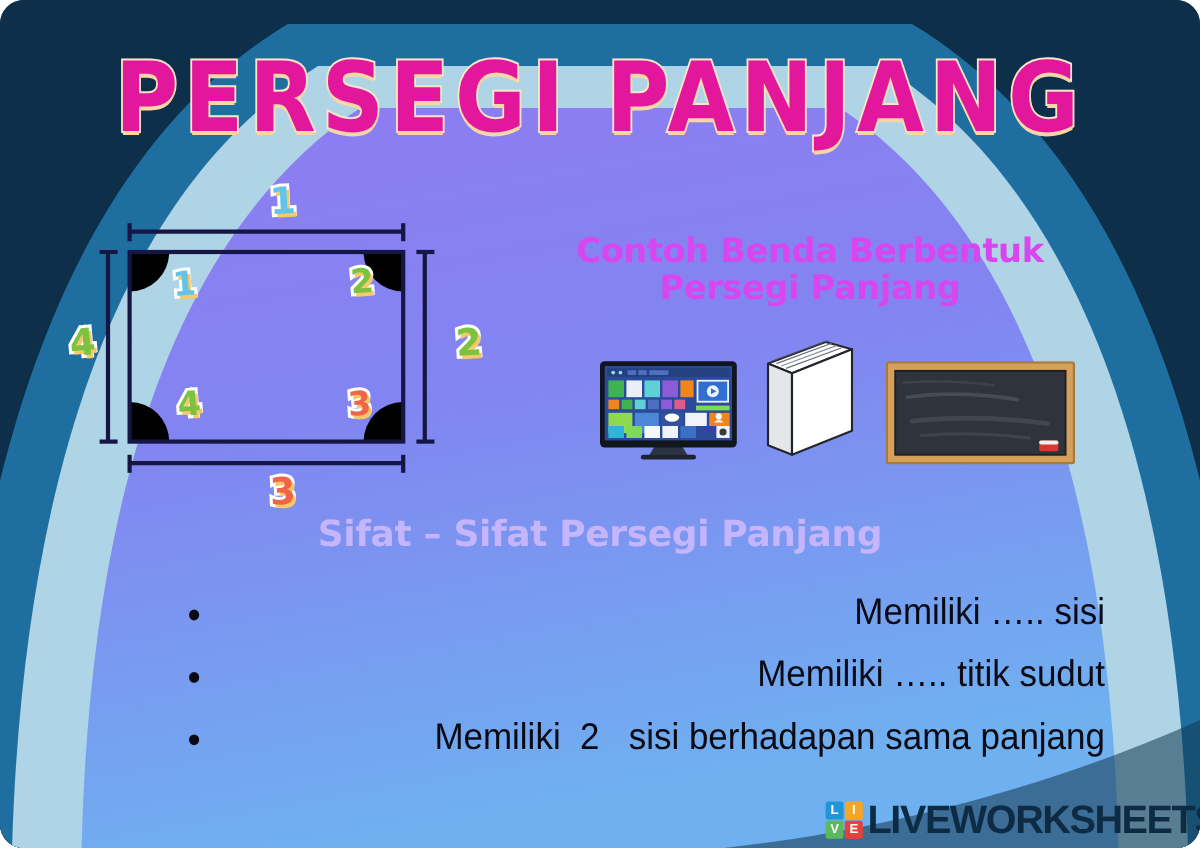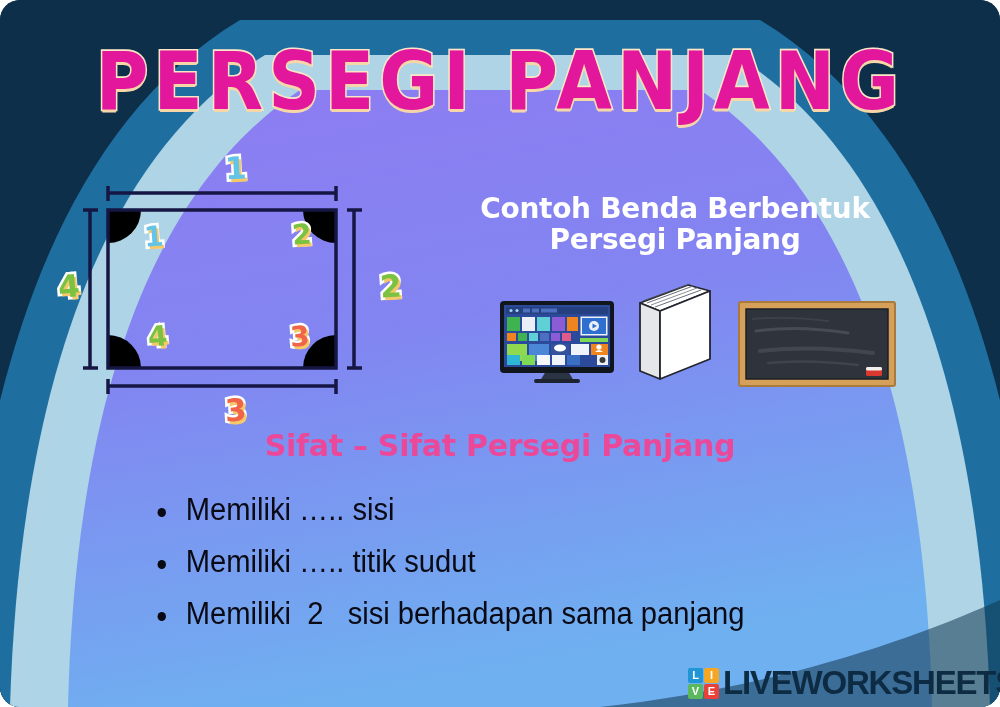--- a/index.html
+++ b/index.html
@@ -77,21 +77,21 @@
   #contoh-heading {
     position: absolute;
     left: 460px;
     top: 193px;
     width: 430px;
     text-align: center;
     font-family: "DejaVu Sans", sans-serif;
     font-weight: bold;
     font-size: 28px;
     line-height: 1.12;
-    color: #ffffff;
+    color: #d946ef;
     letter-spacing: -0.3px;
   }
 
   
   #objects {
     position: absolute;
     left: 490px;
     top: 281px;
     width: 420px;
     height: 110px;
@@ -104,33 +104,34 @@
   
   #sifat-heading {
     position: absolute;
     left: 0;
     top: 428px;
     width: 1000px;
     text-align: center;
     font-family: "DejaVu Sans", sans-serif;
     font-weight: bold;
     font-size: 30px;
-    color: #ec4899;
+    color: #c4b5fd;
     letter-spacing: -0.3px;
   }
 
   
   #props {
     position: absolute;
     left: 150px;
     top: 492px;
     width: 820px;
     margin: 0;
     padding: 0;
     list-style: none;
+    text-align: right;
   }
   #props li {
     position: relative;
     padding-left: 38px;
     margin-bottom: 16px;
     font-family: "Liberation Sans", sans-serif;
     font-size: 31px;
     color: #0a0a14;
     white-space: pre;
     transform: scaleX(0.94);

